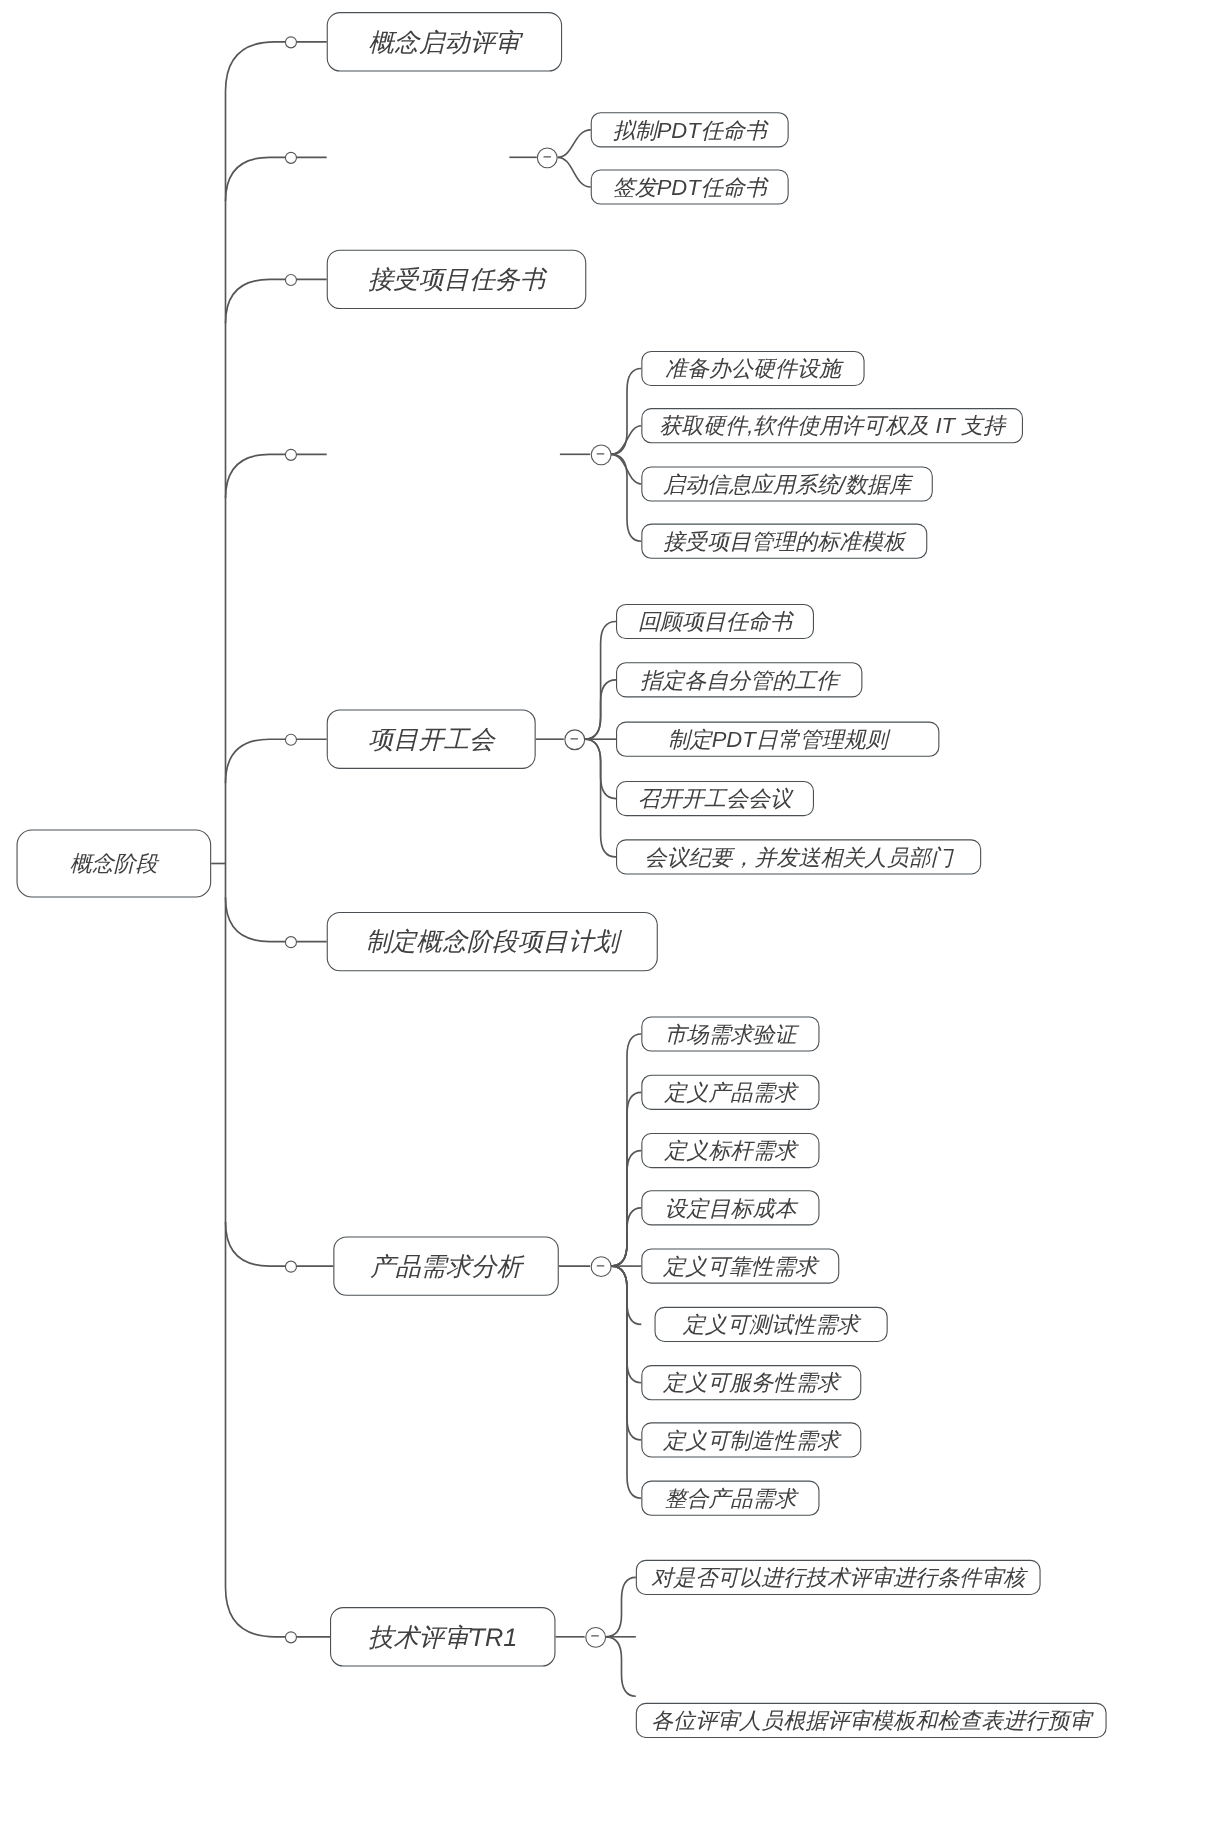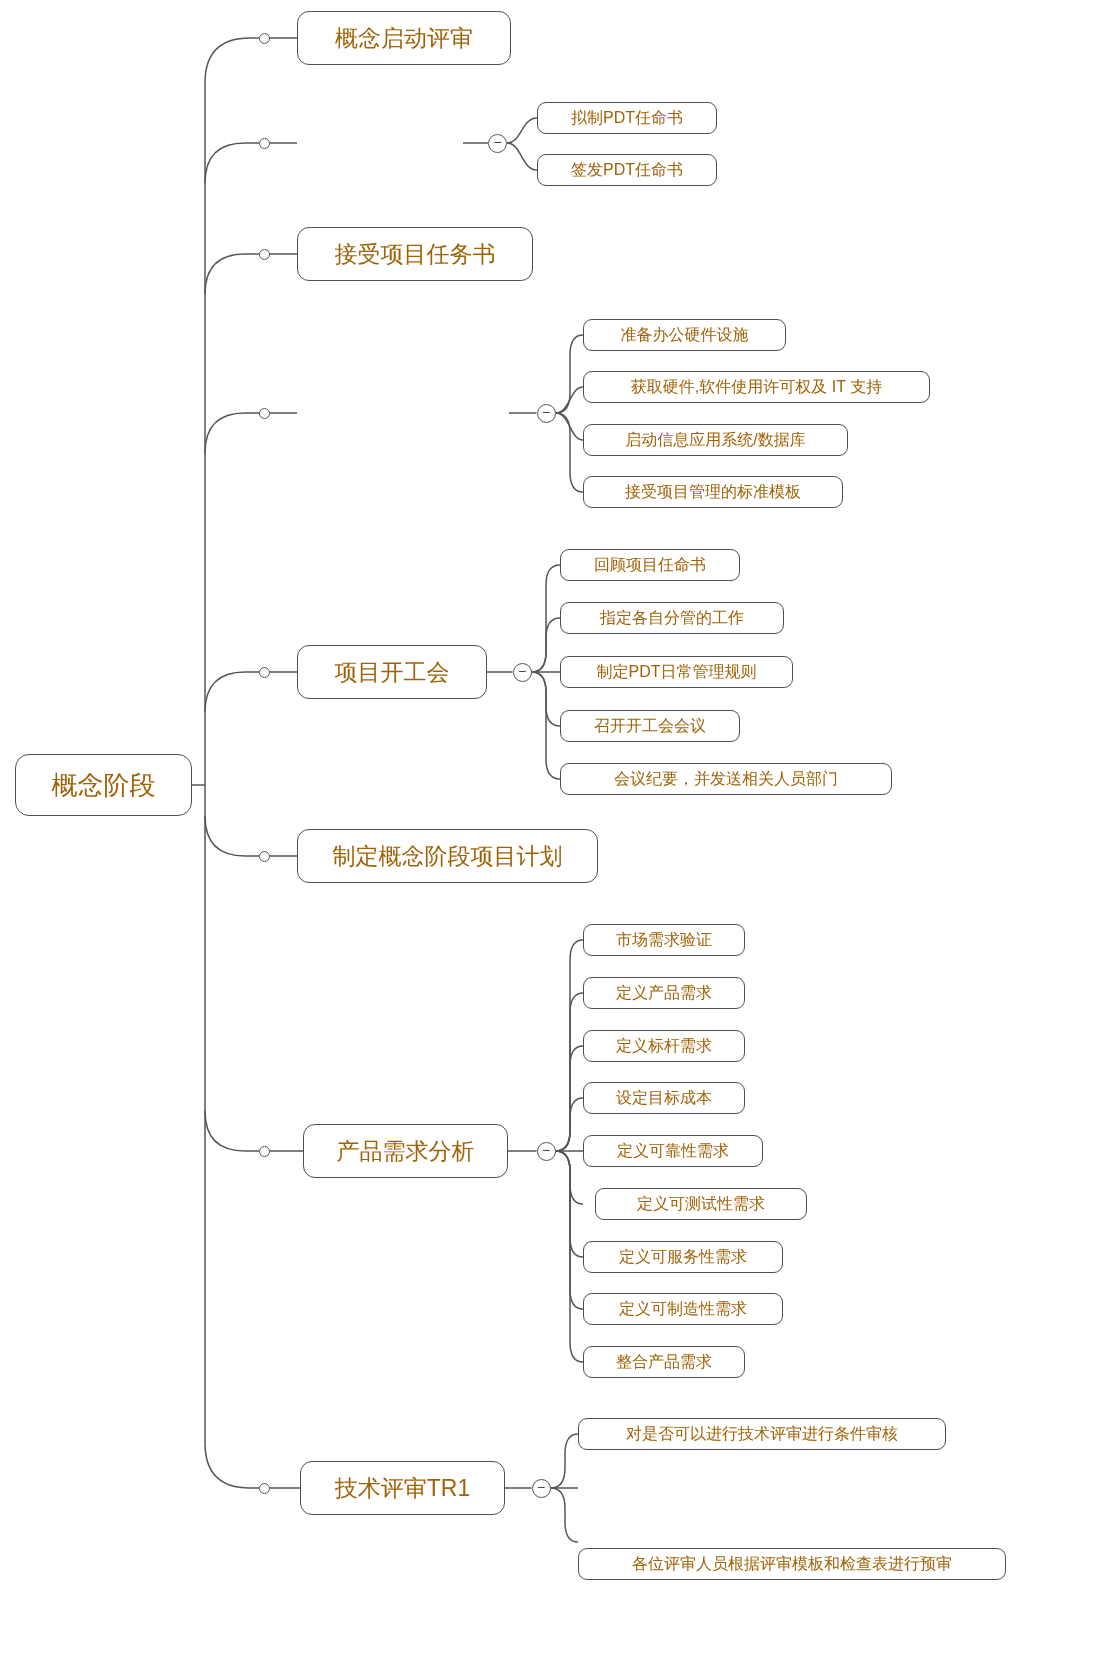--- a/index.html
+++ b/index.html
@@ -1,24 +1,24 @@
 <!DOCTYPE html>
 <html><head>
 <meta charset="utf-8">
 <style>
   html,body{margin:0;padding:0;background:#ffffff;}
   body{width:1101px;height:1671px;font-family:"Liberation Sans","DejaVu Sans",sans-serif;}
   #canvas{position:relative;width:1101px;height:1671px;background:#ffffff;overflow:hidden;}
   #wires{position:absolute;left:0;top:0;}
   .node{position:absolute;box-sizing:border-box;background:#fff;border:1.6px solid #4a5054;
         display:flex;align-items:center;justify-content:center;white-space:nowrap;
-        color:#a16207;}
-  .root{height:62px;border-radius:14px;font-size:26px;font-weight:500;}
+        color:#404040;font-style:italic;}
+  .root{height:62px;border-radius:14px;font-size:20px;font-weight:500;}
   .l1{height:54px;border-radius:12px;font-size:23px;font-weight:500;}
-  .l2{height:32px;border-radius:9px;font-size:16px;font-weight:400;}
+  .l2{height:32px;border-radius:9px;font-size:20px;font-weight:400;}
   .dot{position:absolute;width:11px;height:11px;border-radius:50%;background:#fff;
        border:1.5px solid #565656;box-sizing:border-box;}
   .toggle{position:absolute;width:19px;height:19px;border-radius:50%;background:#fff;
        border:1.5px solid #565656;box-sizing:border-box;color:#3f3f3f;font-size:14px;
        line-height:15px;text-align:center;cursor:pointer;user-select:none;}
 </style>
 </head>
 <body>
 
 <div id="canvas">
@@ -84,21 +84,21 @@
   <div class="node l2" style="left:537px;top:102px;width:180px">拟制PDT任命书</div>
   <div class="node l2" style="left:537px;top:154px;width:180px">签发PDT任命书</div>
 
   <div class="node l2" style="left:583px;top:319px;width:203px">准备办公硬件设施</div>
   <div class="node l2" style="left:583px;top:371px;width:347px">获取硬件,软件使用许可权及 IT 支持</div>
   <div class="node l2" style="left:583px;top:424px;width:265px">启动信息应用系统/数据库</div>
   <div class="node l2" style="left:583px;top:476px;width:260px">接受项目管理的标准模板</div>
 
   <div class="node l2" style="left:560px;top:549px;width:180px">回顾项目任命书</div>
   <div class="node l2" style="left:560px;top:602px;width:224px">指定各自分管的工作</div>
-  <div class="node l2" style="left:560px;top:656px;width:233px">制定PDT日常管理规则</div>
+  <div class="node l2" style="left:560px;top:656px;width:294px">制定PDT日常管理规则</div>
   <div class="node l2" style="left:560px;top:710px;width:180px">召开开工会会议</div>
   <div class="node l2" style="left:560px;top:763px;width:332px">会议纪要，并发送相关人员部门</div>
 
   <div class="node l2" style="left:583px;top:924px;width:162px">市场需求验证</div>
   <div class="node l2" style="left:583px;top:977px;width:162px">定义产品需求</div>
   <div class="node l2" style="left:583px;top:1030px;width:162px">定义标杆需求</div>
   <div class="node l2" style="left:583px;top:1082px;width:162px">设定目标成本</div>
   <div class="node l2" style="left:583px;top:1135px;width:180px">定义可靠性需求</div>
   <div class="node l2" style="left:595px;top:1188px;width:212px">定义可测试性需求</div>
   <div class="node l2" style="left:583px;top:1241px;width:200px">定义可服务性需求</div>

